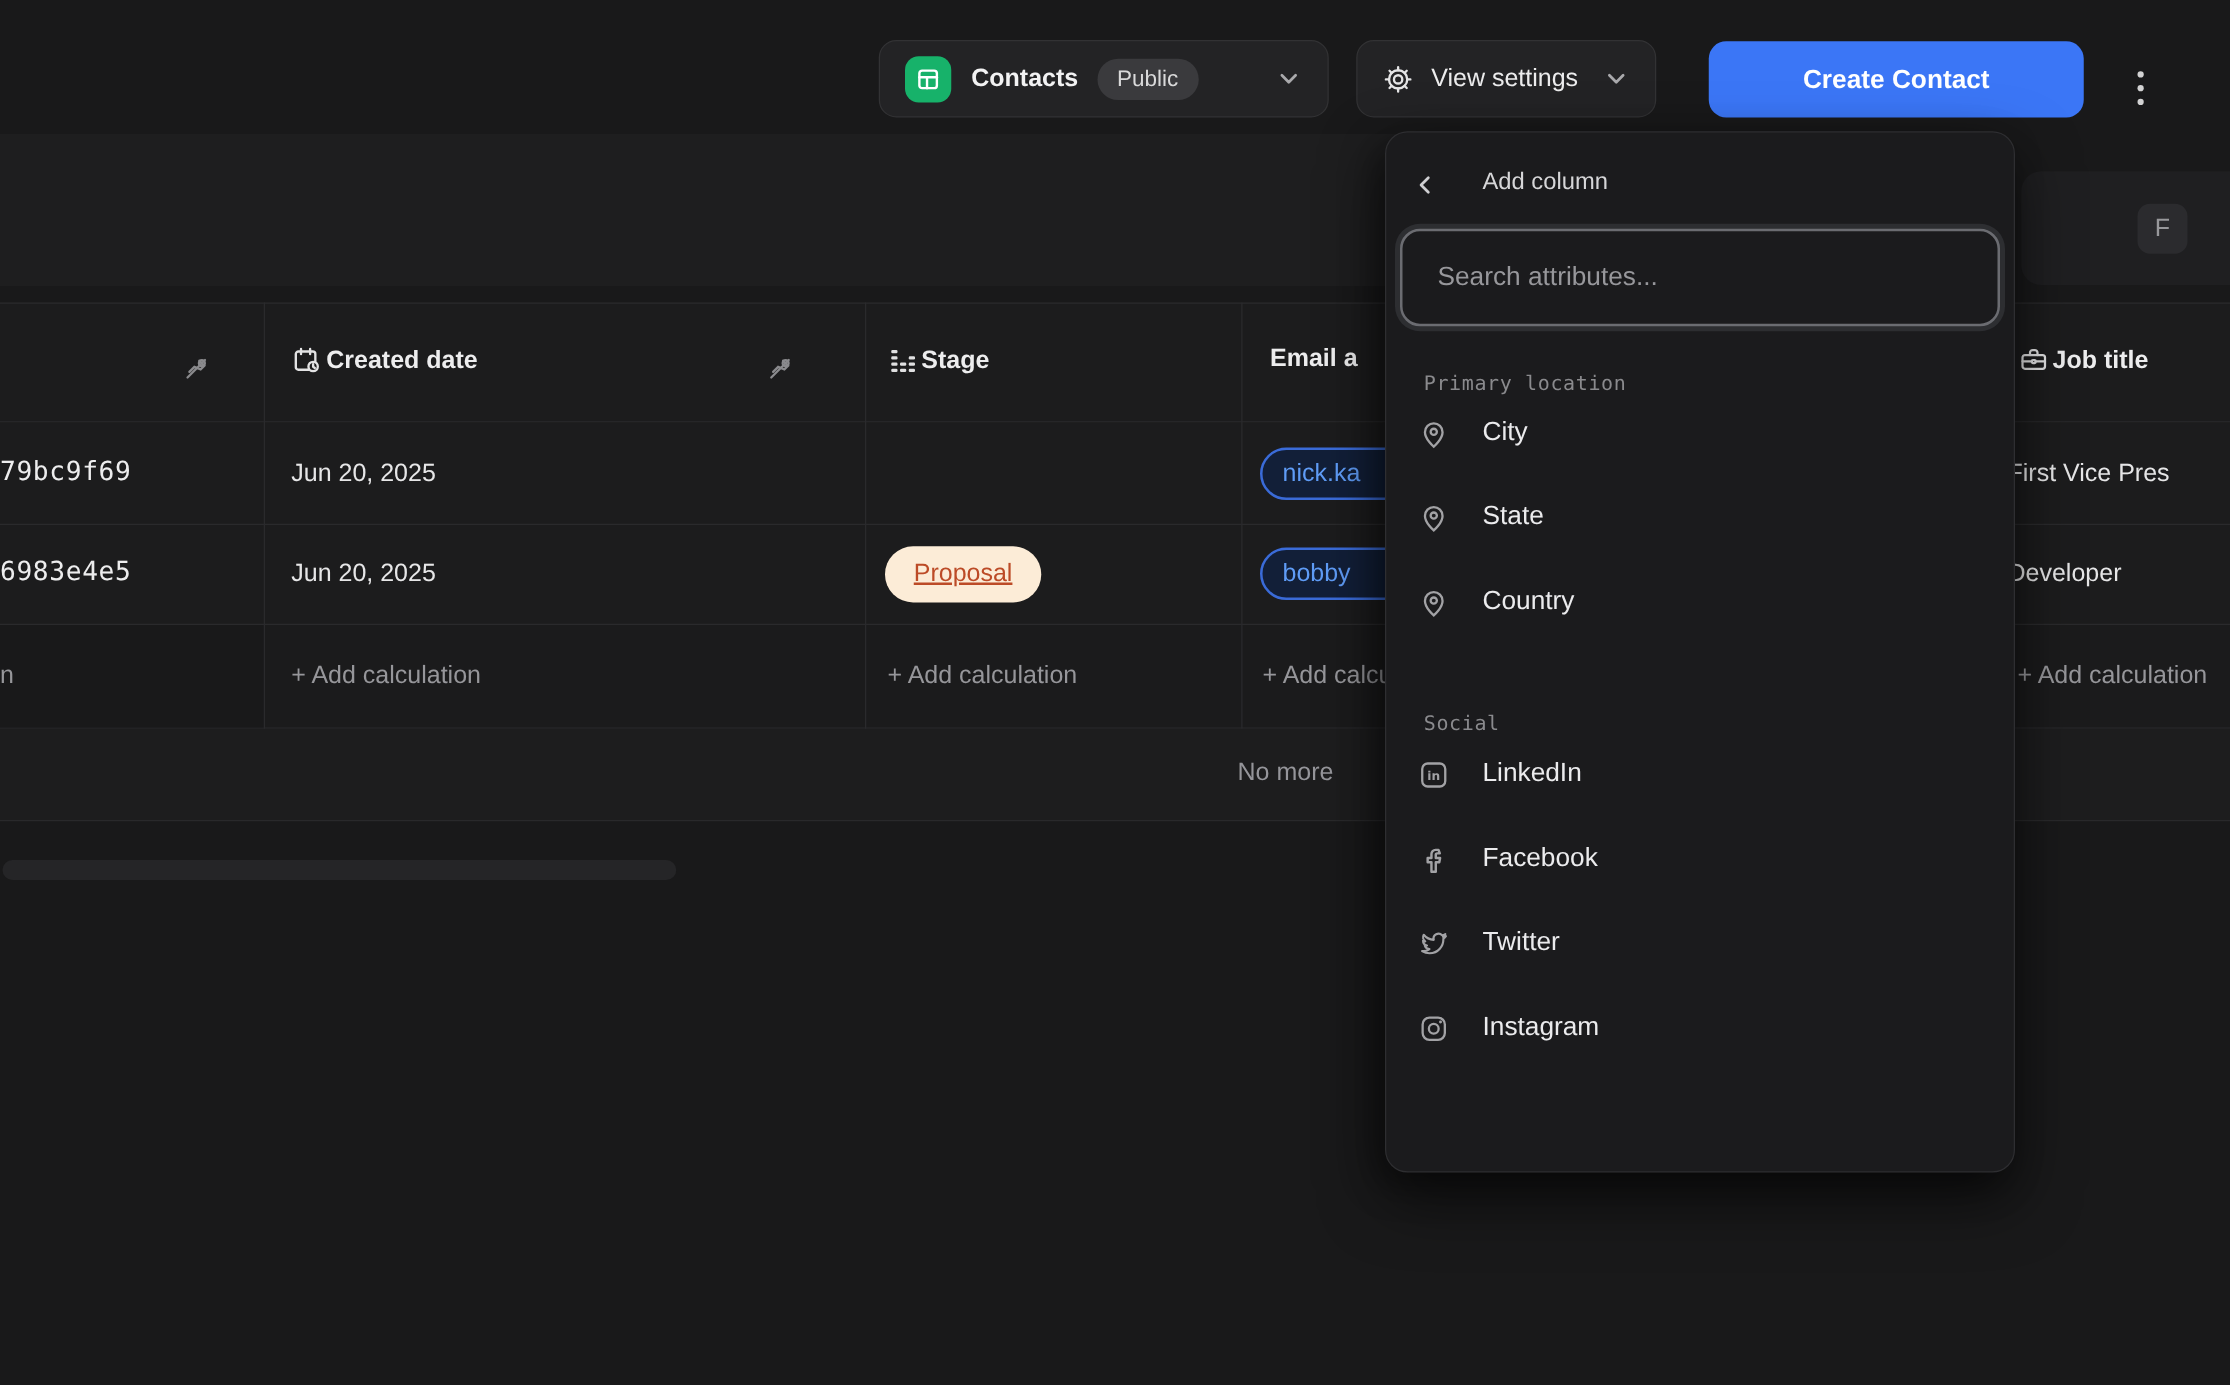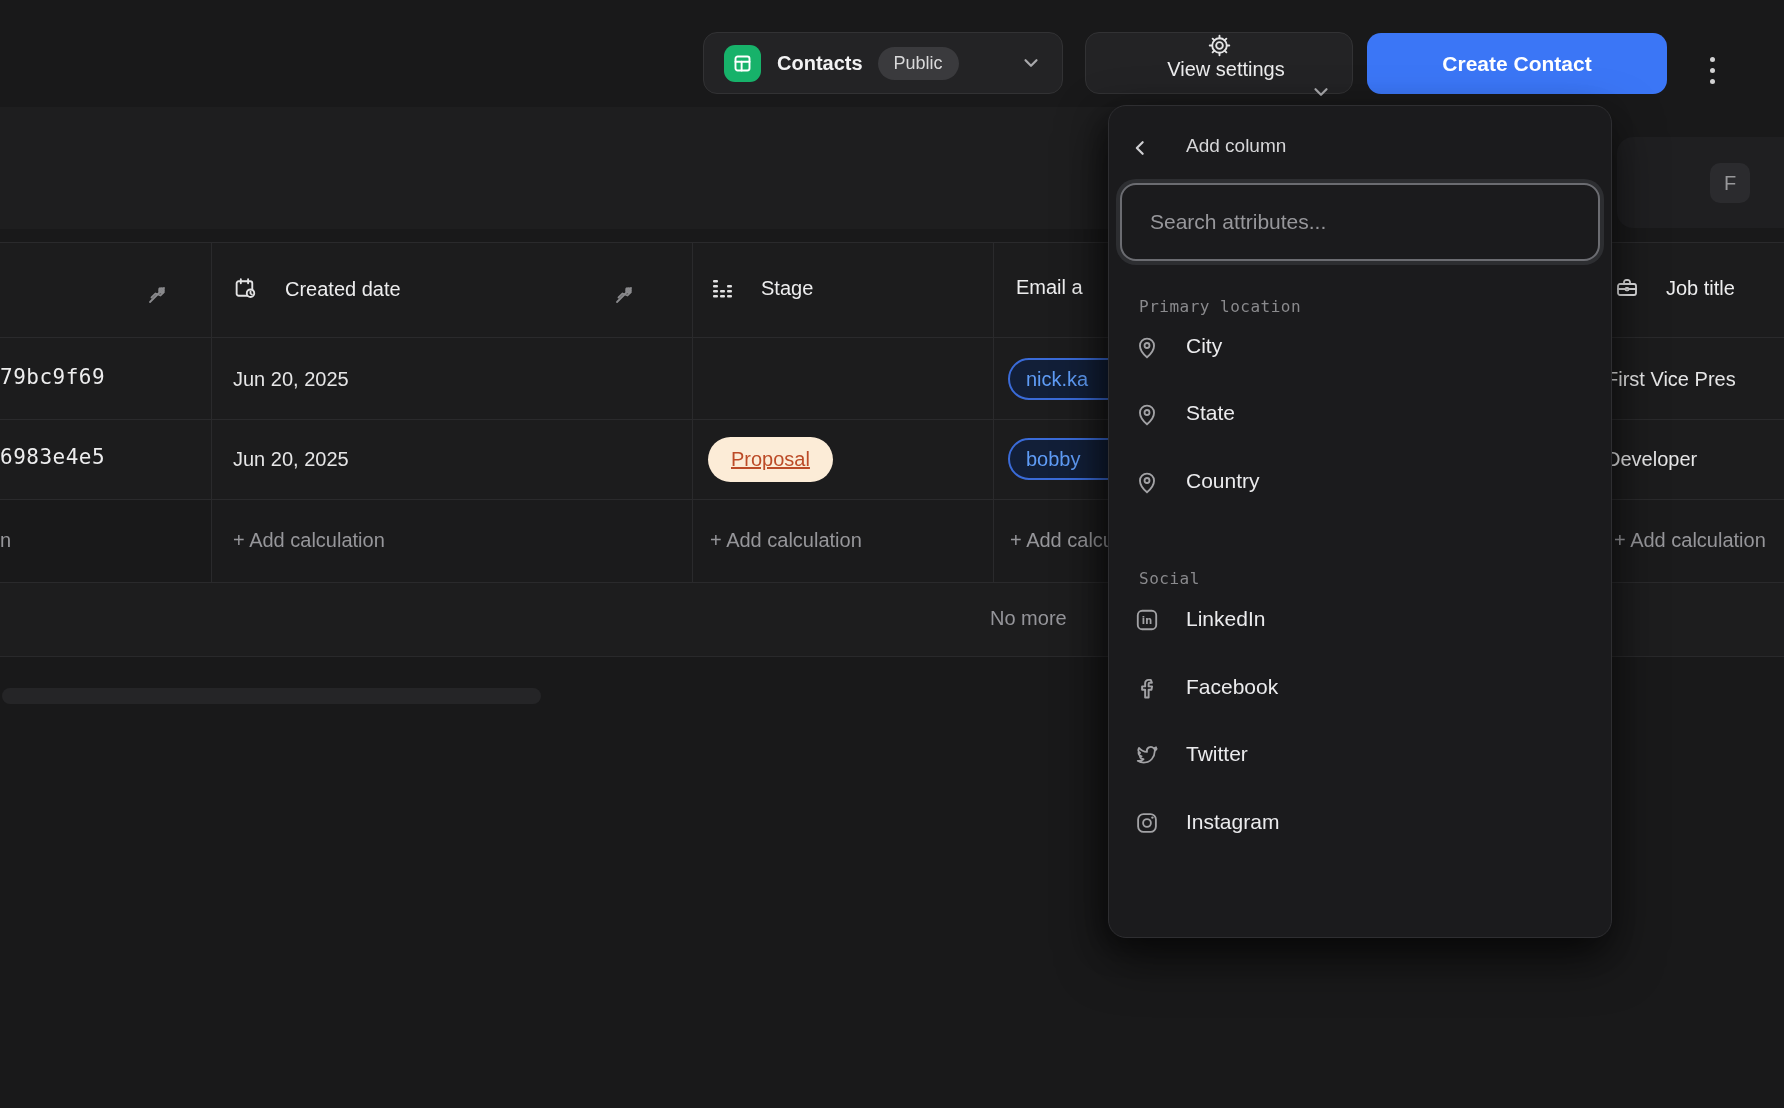--- a/index.html
+++ b/index.html
@@ -5,40 +5,40 @@
   html,body{margin:0;padding:0;background:#19191a;font-family:"Liberation Sans",sans-serif;}
   .stage-wrap{position:relative;width:1784px;height:1108px;overflow:hidden;background:#19191a;}
   .abs{position:absolute;}
   
   .tb-btn{display:flex;align-items:center;background:#232325;border:1px solid #323234;border-radius:14px;box-sizing:border-box;cursor:pointer;}
   .btn-contacts{left:703px;top:32px;width:360px;height:62px;padding:0 20px;}
   .green-ic{width:37px;height:37px;border-radius:11px;display:flex;align-items:center;justify-content:center;flex:none;}
   .btn-contacts .lbl{margin-left:16px;color:#f2f2f3;font-size:20px;font-weight:600;}
   .pill{margin-left:15px;background:#3a3a3d;border-radius:18px;padding:6px 16px;color:#d9d9da;font-size:18px;}
   .chev{margin-left:auto;flex:none;}
-  .btn-view{left:1085px;top:32px;width:268px;height:62px;padding:0 20px;flex-direction:column;}
+  .btn-view{left:1085px;top:32px;width:240px;height:62px;padding:0 20px;}
   .btn-view .lbl{margin-left:14px;color:#ececed;font-size:20px;font-weight:500;}
   .btn-create{left:1367px;top:33px;width:300px;height:61px;background:#3b76f6;border-radius:14px;display:flex;align-items:center;justify-content:center;color:#fff;font-size:21px;font-weight:600;cursor:pointer;}
   .kebab{left:1698px;top:48px;width:28px;height:44px;display:flex;flex-direction:column;align-items:center;justify-content:center;gap:6px;cursor:pointer;}
   .kebab i{width:5px;height:5px;border-radius:50%;background:#d2d2d3;}
   
   .band{left:0;top:107px;width:1130px;height:122px;background:#1e1e1f;}
   .band-right{left:1617px;top:137px;width:167px;height:91px;background:#1f1f21;border-radius:16px 0 0 16px;}
   .key-badge{left:93px;top:26px;width:40px;height:40px;background:#2b2b2e;border-radius:10px;color:#98989b;font-size:20px;display:flex;align-items:center;justify-content:center;}
   
   .table{left:0;top:242px;width:1784px;height:462px;}
   .trow{left:0;width:1784px;background:#1c1c1d;border-bottom:1px solid #2a2a2c;box-sizing:border-box;}
   .thead{top:0;height:96px;border-top:1px solid #2a2a2c;}
   .tr1{top:96px;height:82px;}
   .tr2{top:178px;height:80px;}
   .tfoot{top:258px;height:83px;background:#1b1b1c;}
   .tband{top:341px;height:74px;background:#1d1d1e;border-bottom:1px solid #29292b;box-sizing:border-box;width:1784px;}
   .vline{top:0;width:1px;height:341px;background:#2a2a2c;}
   .footer-dark{left:0;top:258px;width:211px;height:82px;background:#19191a;}
-  .hcell{display:flex;align-items:flex-end;gap:27px;color:#ededee;font-size:20px;font-weight:400;cursor:pointer;}
+  .hcell{display:flex;align-items:center;gap:3px;color:#ededee;font-size:20px;font-weight:700;cursor:pointer;}
   .cellTxt{color:#e6e6e7;font-size:20px;line-height:28px;}
   .mono{font-family:"DejaVu Sans Mono",monospace;font-size:21px;color:#ededee;letter-spacing:0.5px;}
   .addcalc{color:#96969a;font-size:20px;line-height:28px;cursor:pointer;white-space:nowrap;}
   .nomore{color:#95959a;font-size:20px;}
   .chip{height:42px;border:2px solid #3a6bd8;background:#121f38;border-radius:22px;display:flex;align-items:center;padding:0 16px;color:#5f9cf6;font-size:20px;box-sizing:border-box;white-space:nowrap;overflow:hidden;cursor:pointer;}
   .badge-stage{height:45px;line-height:45px;padding:0 23px;border-radius:23px;background:#fcecd7;color:#bc4b27;font-size:20px;white-space:nowrap;text-decoration:underline;}
   .scrollbar{left:2px;top:688px;width:539px;height:16px;border-radius:8px;background:#252527;cursor:pointer;}
   
   .panel{left:1108px;top:105px;width:504px;height:833px;background:#1b1b1d;border:1px solid #2e2e31;border-radius:18px;box-sizing:border-box;z-index:50;box-shadow:0 20px 50px rgba(0,0,0,.55),-8px 10px 28px rgba(0,0,0,.35);overflow:hidden;}
   .pback{left:12px;top:26px;width:40px;height:32px;display:flex;align-items:center;justify-content:center;cursor:pointer;}

